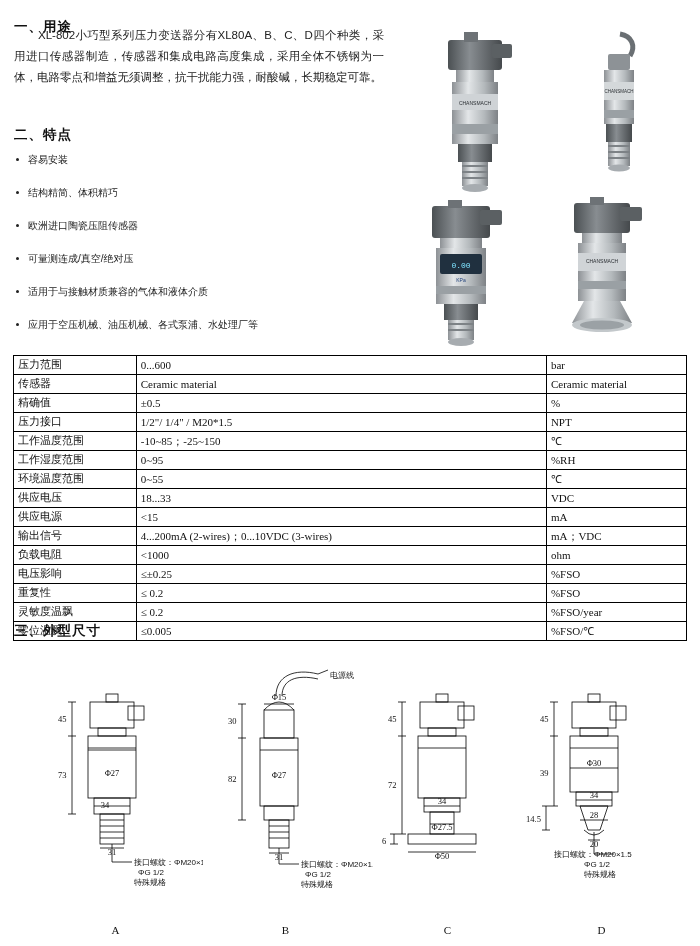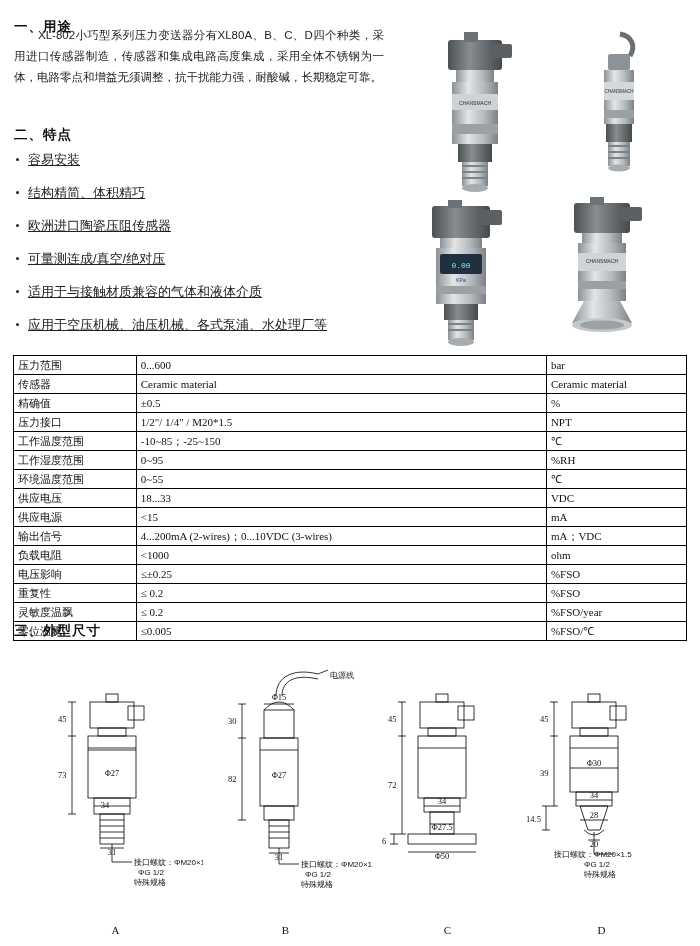--- a/index.html
+++ b/index.html
@@ -22,22 +22,22 @@
   
   #intro{
     position:absolute;left:14px;top:25px;width:370px;
     font-size:11.5px;line-height:21px;color:#222;text-align:justify;
     text-indent:24px;
   }
 
   
   #features{position:absolute;left:16px;top:152px;width:390px;}
   .feat{
-    font-size:13px;line-height:15px;color:#222;margin-bottom:18px;
-    position:relative;padding-left:12px;text-decoration:underline;
+    font-size:10px;line-height:15px;color:#222;margin-bottom:18px;
+    position:relative;padding-left:12px;
   }
   .feat .dot{
     position:absolute;left:0;top:6px;width:3px;height:3px;
     background:#222;border-radius:50%;
   }
 
   
   #photos{position:absolute;left:410px;top:22px;width:280px;height:320px;}
   .prod{position:absolute;}
 
@@ -49,21 +49,21 @@
     font-size:11px;color:#111;
   }
   #spec-table td{
     border:1px solid #000;
     padding:1px 4px;
     height:16px;line-height:15px;
     vertical-align:middle;
     white-space:nowrap;
     overflow:hidden;
   }
-  #spec-table td.c1{width:118px;}
+  #spec-table td.c1{width:118px;font-family:Liberation Mono, monospace;}
   #spec-table td.c2{width:420px;}
   #spec-table td.c3{width:136px;}
 
   
   #drawings{position:absolute;left:0;top:648px;width:700px;height:290px;}
   .dwg{position:absolute;top:0;width:175px;height:290px;}
   .dwg-label{
     position:absolute;bottom:2px;width:100%;text-align:center;
     font-family:"Liberation Serif", serif;font-size:11px;color:#111;
   }

